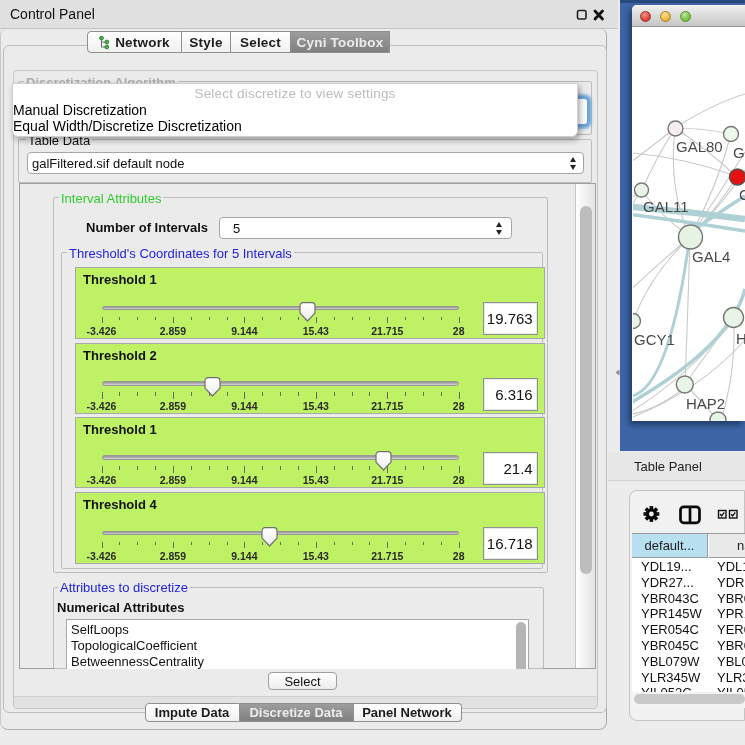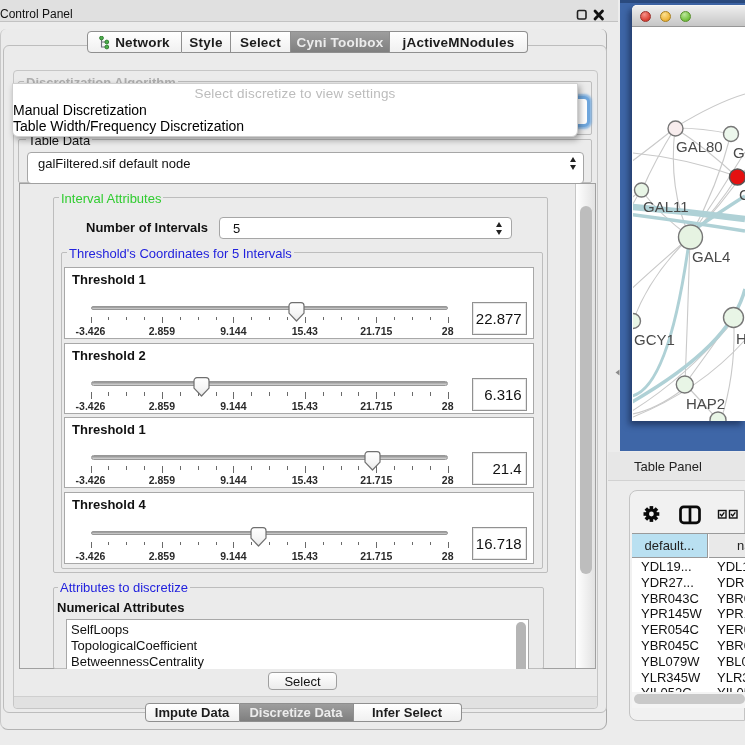--- a/index.html
+++ b/index.html
@@ -4,22 +4,22 @@
 <style>
 * { margin:0; padding:0; box-sizing:border-box; }
 html,body { width:745px; height:745px; overflow:hidden; }
 body { font-family:"Liberation Sans", sans-serif; background:#ececec; position:relative; }
 .abs { position:absolute; }
 
 
 #cpwin { left:0; top:29px; width:607px; height:701px; background:#ebebeb;
   border-right:1px solid #a8a8a8; border-bottom:1px solid #b3b3b3; border-left:1px solid #c8c8c8;
   border-radius:6px 6px 8px 8px; }
-#cptitle { left:0; top:0; width:618px; height:22px; background:#e0e0e0; border-bottom:1px solid #c2c2c2;
-  font-size:12px; color:#111; line-height:29px; }
+#cptitle { left:0; top:0; width:618px; height:29px; background:#e0e0e0; border-bottom:1px solid #c2c2c2;
+  font-size:14px; color:#111; line-height:29px; padding-left:10px; }
 
 
 .tabrow { display:flex; height:22px; z-index:10; }
 .tab { height:22px; line-height:21px; font-size:13.5px; font-weight:bold; letter-spacing:0.2px; color:#1c1c1c;
   background:linear-gradient(#ffffff,#f0f0f0); border:1px solid #8f8f8f; border-left:none;
   text-align:center; white-space:nowrap; }
 .tab.first { border-left:1px solid #8f8f8f; border-radius:4px 0 0 4px; }
 .tab.last { border-radius:0 4px 4px 0; }
 .tab.sel { background:linear-gradient(#9d9d9d,#7f7f7f); color:#ececec;text-align:center; }
 
@@ -37,21 +37,21 @@
 
 
 .combo { position:absolute; background:#fff; border:1px solid #a6a6a6; border-radius:4px;
   font-size:13px; color:#111; }
 .arrup { position:absolute; width:0; height:0; border-left:3.5px solid transparent; border-right:3.5px solid transparent;
   border-bottom:5px solid #222; }
 .arrdn { position:absolute; width:0; height:0; border-left:3.5px solid transparent; border-right:3.5px solid transparent;
   border-top:5px solid #222; }
 
 
-.thpanel { position:absolute; left:64px; width:470px; height:71.5px; background:#ffffff; border:1px solid #a8a8a8; }
+.thpanel { position:absolute; left:75px; width:470px; height:71.5px; background:#bef264; border:1px solid #a8a8a8; }
 .thtitle { position:absolute; left:7px; top:4px; font-size:13px; font-weight:bold; color:#111; }
 .track { position:absolute; height:4.5px; border-radius:2.5px; background:linear-gradient(#909090,#d6d6d6);
   border:1px solid #979797; }
 .vbox { position:absolute; width:55px; height:33px; background:#fff; border:1px solid #919191;
   box-shadow:inset 0 0 0 1px #e8e8e8; font-size:15px; color:#111; text-align:right;
   line-height:31px; padding-right:4px; }
 .ticklbl { position:absolute; font-size:10.5px; font-weight:bold; color:#2a2a2a; transform:translateX(-50%); }
 
 
 #attrlist { left:66px; top:619px; width:463px; height:50px; background:#fff; border:1px solid #a8a8a8; border-bottom:none; overflow:hidden; }
@@ -87,35 +87,34 @@
 <div class="abs tabrow" style="left:87px; top:31px;">
   <div class="tab first" style="width:95px;"><svg width="12" height="14" viewBox="0 0 12 14" style="vertical-align:-3px;">
         <path d="M2.5 2 V11.5 M2.5 6 H7.5 M2.5 11 H7.5" stroke="#70707e" stroke-width="1.1" fill="none"></path>
         <circle cx="2.5" cy="2" r="1.9" fill="#4dae4d" stroke="#2d7a2d" stroke-width="0.9"></circle>
         <circle cx="7.8" cy="6" r="1.9" fill="#4dae4d" stroke="#2d7a2d" stroke-width="0.9"></circle>
         <circle cx="7.8" cy="11" r="1.9" fill="#4dae4d" stroke="#2d7a2d" stroke-width="0.9"></circle>
       </svg> Network</div>
   <div class="tab" style="width:49px;">Style</div>
   <div class="tab" style="width:60px;">Select</div>
   <div class="tab sel" style="width:99px;">Cyni Toolbox</div>
-  <div class="tab last" style="width:138px;">jActiveMNodules</div>
 </div>
 
 <div id="panelA" class="abs"></div>
 <div id="panelB" class="abs"></div>
 <div id="panelBband" class="abs"></div>
 
 <div class="group" style="left:18px; top:81px; width:574px; height:54px;"></div>
 <div class="gtitle" style="left:24px; top:75px; color:#aeaeae; font-weight:bold;">Discretization Algorithm</div>
 
 <div class="abs" style="left:30px; top:96px; width:560px; height:31px; border-radius:6px; box-shadow:0 0 2px 1.5px rgba(110,165,220,0.75); background:#fff; border:3px solid #6fa6dc;"></div>
 
 <div class="group" style="left:18px; top:139px; width:574px; height:44px;"></div>
 <div class="gtitle" style="left:26px; top:133px; color:#111;">Table Data</div>
-<div class="combo" style="left:27px; top:152px; width:557px; height:32px; line-height:21px; padding-left:10px;">galFiltered.sif default node
+<div class="combo" style="left:27px; top:152px; width:557px; height:22px; line-height:21px; padding-left:4px;">galFiltered.sif default node
   <span class="arrup" style="right:7px; top:4px;"></span><span class="arrdn" style="right:7px; top:12px;"></span>
 </div>
 
 <div class="abs" style="left:19px; top:183px; width:577px; height:486px; border:1px solid #a0a0a0; background:#ebebeb;"></div>
 
 <div class="abs" style="left:575px; top:184px; width:20px; height:484px; background:linear-gradient(90deg,#ffffff,#e2e2e2); border-left:1px solid #c6c6c6;"></div>
 <div class="abs" style="left:580px; top:206px; width:12px; height:368px; background:#bdbdbd; border-radius:6px;"></div>
 
 <div class="group" style="left:53px; top:197px; width:495px; height:375.5px;"></div>
 <div class="gtitle" style="left:59px; top:191px; color:#30cc30;">Interval Attributes</div>
@@ -162,21 +161,21 @@
     <svg style="position:absolute; left:223.2px; top:33.5px;" width="17" height="20" viewBox="0 0 17 20">
       <path d="M4 0.7 h9 a3 3 0 0 1 3 3 V11.2 L8.5 19 L1 11.2 V3.7 A3 3 0 0 1 4 0.7 Z" fill="url(#g0)" stroke="#6f6f6f" stroke-width="1.2" stroke-linejoin="round"></path>
       <defs>
           <linearGradient id="g0" x1="0" y1="0" x2="0" y2="1">
         <stop offset="0" stop-color="#ffffff"></stop>
             <stop offset="0.55" stop-color="#f6f6f6"></stop>
             <stop offset="1" stop-color="#e9e9e9"></stop>
       </linearGradient>
         </defs>
     </svg>
-    <div class="vbox" style="left:406.7px; top:34px;">22.877</div>
+    <div class="vbox" style="left:406.7px; top:34px;">19.763</div>
   </div>
     <div class="thpanel" style="top:342.5px;">
     <div class="thtitle">Threshold 2</div>
     <div class="track" style="left:25.5px; top:37.5px; width:357.2px;"></div>
     <div style="position:absolute; left:25.5px; top:48.5px; width:1px; height:6.5px; background:#6a6a6a;"></div>
       <div style="position:absolute; left:43.4px; top:48.5px; width:1px; height:3.5px; background:#6a6a6a;"></div>
       <div style="position:absolute; left:61.2px; top:48.5px; width:1px; height:3.5px; background:#6a6a6a;"></div>
       <div style="position:absolute; left:79.1px; top:48.5px; width:1px; height:3.5px; background:#6a6a6a;"></div>
       <div style="position:absolute; left:96.9px; top:48.5px; width:1px; height:6.5px; background:#6a6a6a;"></div>
       <div style="position:absolute; left:114.8px; top:48.5px; width:1px; height:3.5px; background:#6a6a6a;"></div>
@@ -306,28 +305,28 @@
   <div style="font-size:13px; color:#111; padding:2px 0 0 4px; line-height:16.2px;">SelfLoops<br>TopologicalCoefficient<br>BetweennessCentrality</div>
   <div class="abs" style="right:1px; top:0; width:12px; height:58px; background:#fff;"></div>
   <div class="abs" style="right:2px; top:2px; width:10px; height:56px; background:#b5b5b5; border-radius:5px 5px 0 0;"></div>
 </div>
 
 <div class="btn" style="left:268px; top:672px; width:69px; height:18px; line-height:17px;">Select</div>
 
 <div class="abs tabrow" style="left:144.5px; top:703px; height:19px;">
   <div class="tab first" style="width:95px; height:19px; line-height:18px; font-size:13px; letter-spacing:0;">Impute Data</div>
   <div class="tab sel" style="width:114px; height:19px; line-height:18px; font-size:13px; letter-spacing:0;">Discretize Data</div>
-  <div class="tab last" style="width:108px; height:19px; line-height:18px; font-size:13px; letter-spacing:0;">Infer Select</div>
+  <div class="tab last" style="width:108px; height:19px; line-height:18px; font-size:13px; letter-spacing:0;">Panel Network</div>
 </div>
 
 <div class="abs" style="left:12px; top:83px; width:566px; height:54px; background:#fff; border:1px solid #cfcfcf;
   border-radius:0 0 6px 6px; box-shadow:2px 3px 6px rgba(0,0,0,0.35); z-index:50;"></div>
 <div class="abs" style="left:12px; top:86px; width:566px; text-align:center; font-size:13.5px; letter-spacing:0.2px; color:#bcbcbc; z-index:51;">Select discretize to view settings</div>
 <div class="abs" style="left:13px; top:101.5px; font-size:14px; font-weight:normal; color:#000; z-index:51;">Manual Discretization</div>
-<div class="abs" style="left:13px; top:117.5px; font-size:14px; color:#000; z-index:51;">Table Width/Frequency Discretization</div>
+<div class="abs" style="left:13px; top:117.5px; font-size:14px; color:#000; z-index:51;">Equal Width/Discretize Discretization</div>
 
 <div id="bluebg" class="abs"></div>
 <div class="abs" style="left:620px; top:0; width:125px; height:3px; background:#2a4a7e;"></div>
 
 <svg class="abs" style="left:615px; top:369px;" width="5" height="7" viewBox="0 0 5 7">
   <path d="M4.5 0.5 L0.5 3.5 L4.5 6.5 Z" fill="#8a8a8a"></path>
 </svg>
 
 <div id="netwin" class="abs"></div>
 <div id="nettitle" class="abs"></div>

